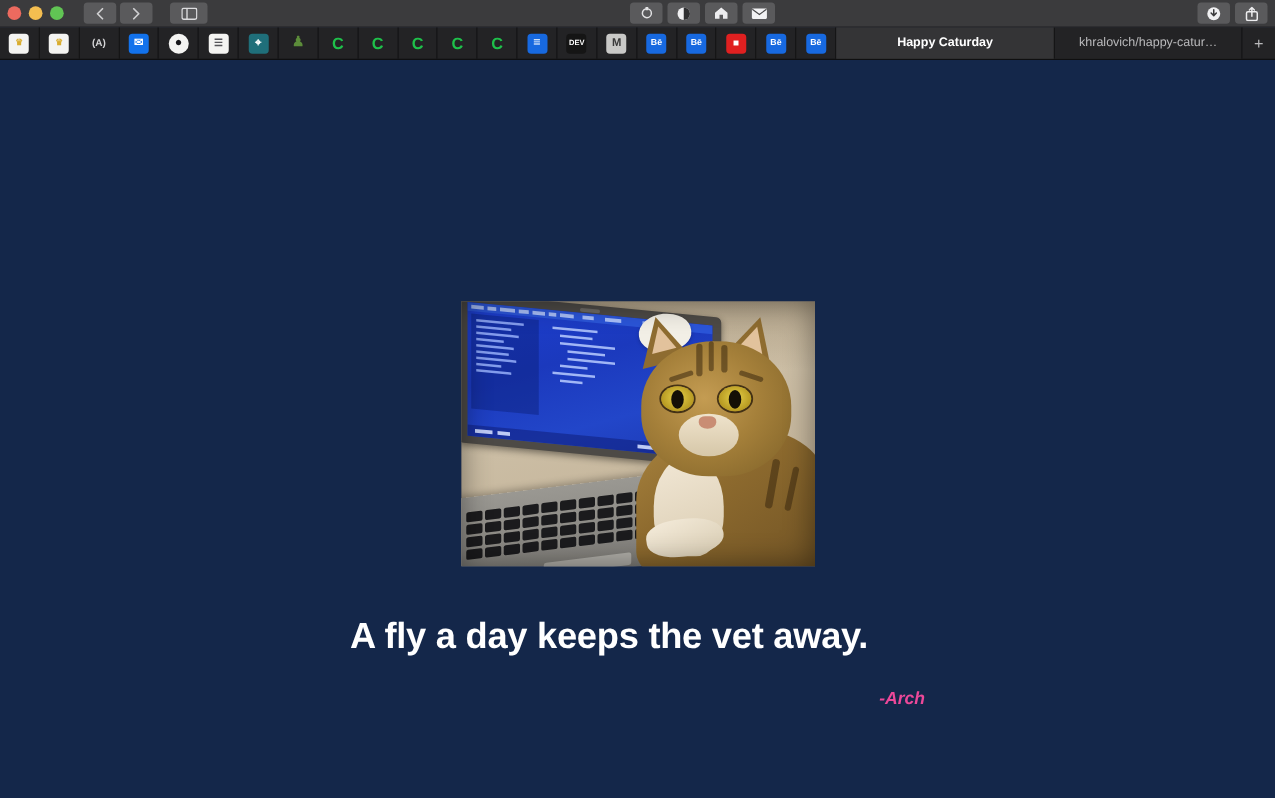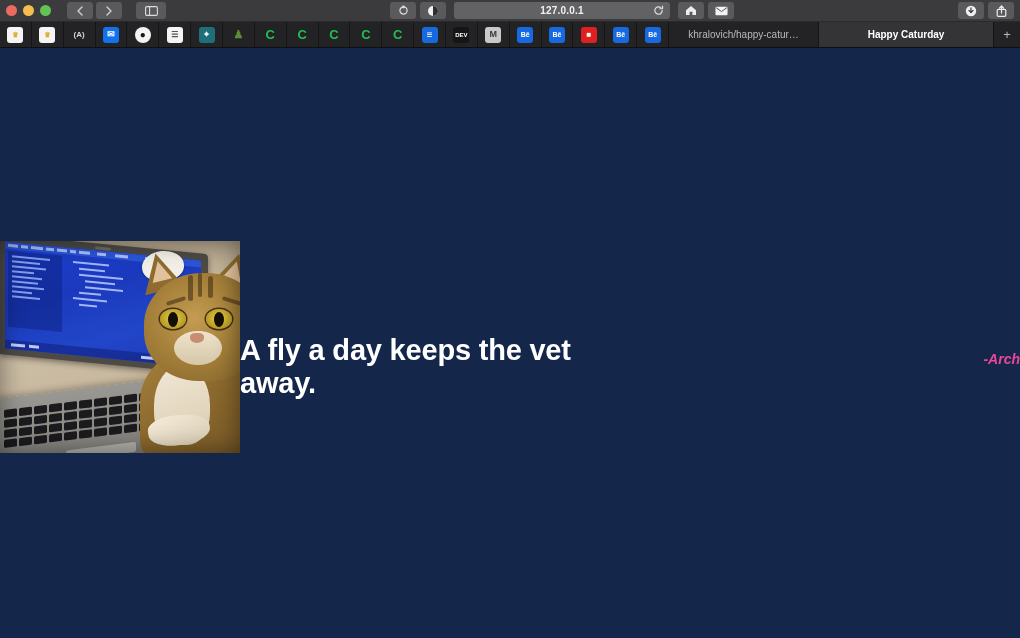--- a/index.html
+++ b/index.html
@@ -143,20 +143,21 @@
   .page {
     height: 590px;
     background: #14274a;
     position: relative;
   }
   .content {
     position: absolute;
     left: 0; right: 0;
     top: 193px;
     display: flex;
+    flex-direction: column;
     align-items: center;
   }
 
   .photo {
     width: 283px;
     height: 212px;
     position: relative;
     overflow: hidden;
     background: #2a3550;
   }
@@ -384,29 +385,20 @@
         <rect x="4.4" y="0.6" width="2.2" height="2.6" fill="#e2e2e4"></rect>
       </svg>
     </div>
     <div class="chip">
       <svg width="12" height="12" viewBox="0 0 12 12" aria-hidden="true">
         <circle cx="6" cy="6" r="5" fill="#f0f0f2"></circle>
         <path d="M6 1a5 5 0 0 1 0 10z" fill="#2f2f31"></path>
       </svg>
     </div>
 
-    <div class="urlbar">
-      <span class="url-text">127.0.0.1</span>
-      <span class="reload">
-        <svg width="11" height="11" viewBox="0 0 12 12" aria-hidden="true">
-          <path d="M10 6a4 4 0 1 1-1.3-2.9" fill="none" stroke="#e0e0e2" stroke-width="1.3" stroke-linecap="round"></path>
-          <path d="M10.4 1.2v2.9H7.5" fill="none" stroke="#e0e0e2" stroke-width="1.3" stroke-linecap="round" stroke-linejoin="round"></path>
-        </svg>
-      </span>
-    </div>
 
     <div class="chip">
       <svg width="12" height="11" viewBox="0 0 12 11" aria-hidden="true">
         <path d="M1 5.2L6 1l5 4.2V10H7.4V6.8H4.6V10H1z" fill="#ededef"></path>
       </svg>
     </div>
     <div class="chip">
       <svg width="13" height="10" viewBox="0 0 14 10" aria-hidden="true">
         <rect x="0.5" y="0.5" width="13" height="9" rx="1" fill="#f2f2f4"></rect>
         <path d="M0.9 1.2L7 5.6l6.1-4.4" fill="none" stroke="#4a4a4c" stroke-width="1"></path>
@@ -488,25 +480,25 @@
         <span class="bmicon red" style="font-size:8px;color:#fff">■</span>
       </div>
     <div class="bm">
         <span class="bmicon blue2" style="font-size:7px">Bē</span>
       </div>
     <div class="bm">
         <span class="bmicon blue2" style="font-size:7px">Bē</span>
       </div>
 
     <div class="tabs">
+      <div class="tab active">
+        <span>Happy Caturday</span>
+      </div>
       <div class="tab inactive">
         <span>khralovich/happy-catur…</span>
-      </div>
-      <div class="tab active">
-        <span>Happy Caturday</span>
       </div>
       <div class="newtab">+</div>
     </div>
   </div>
 </div>
 
 <div class="page">
   <div class="content">
 
     <div class="photo">

